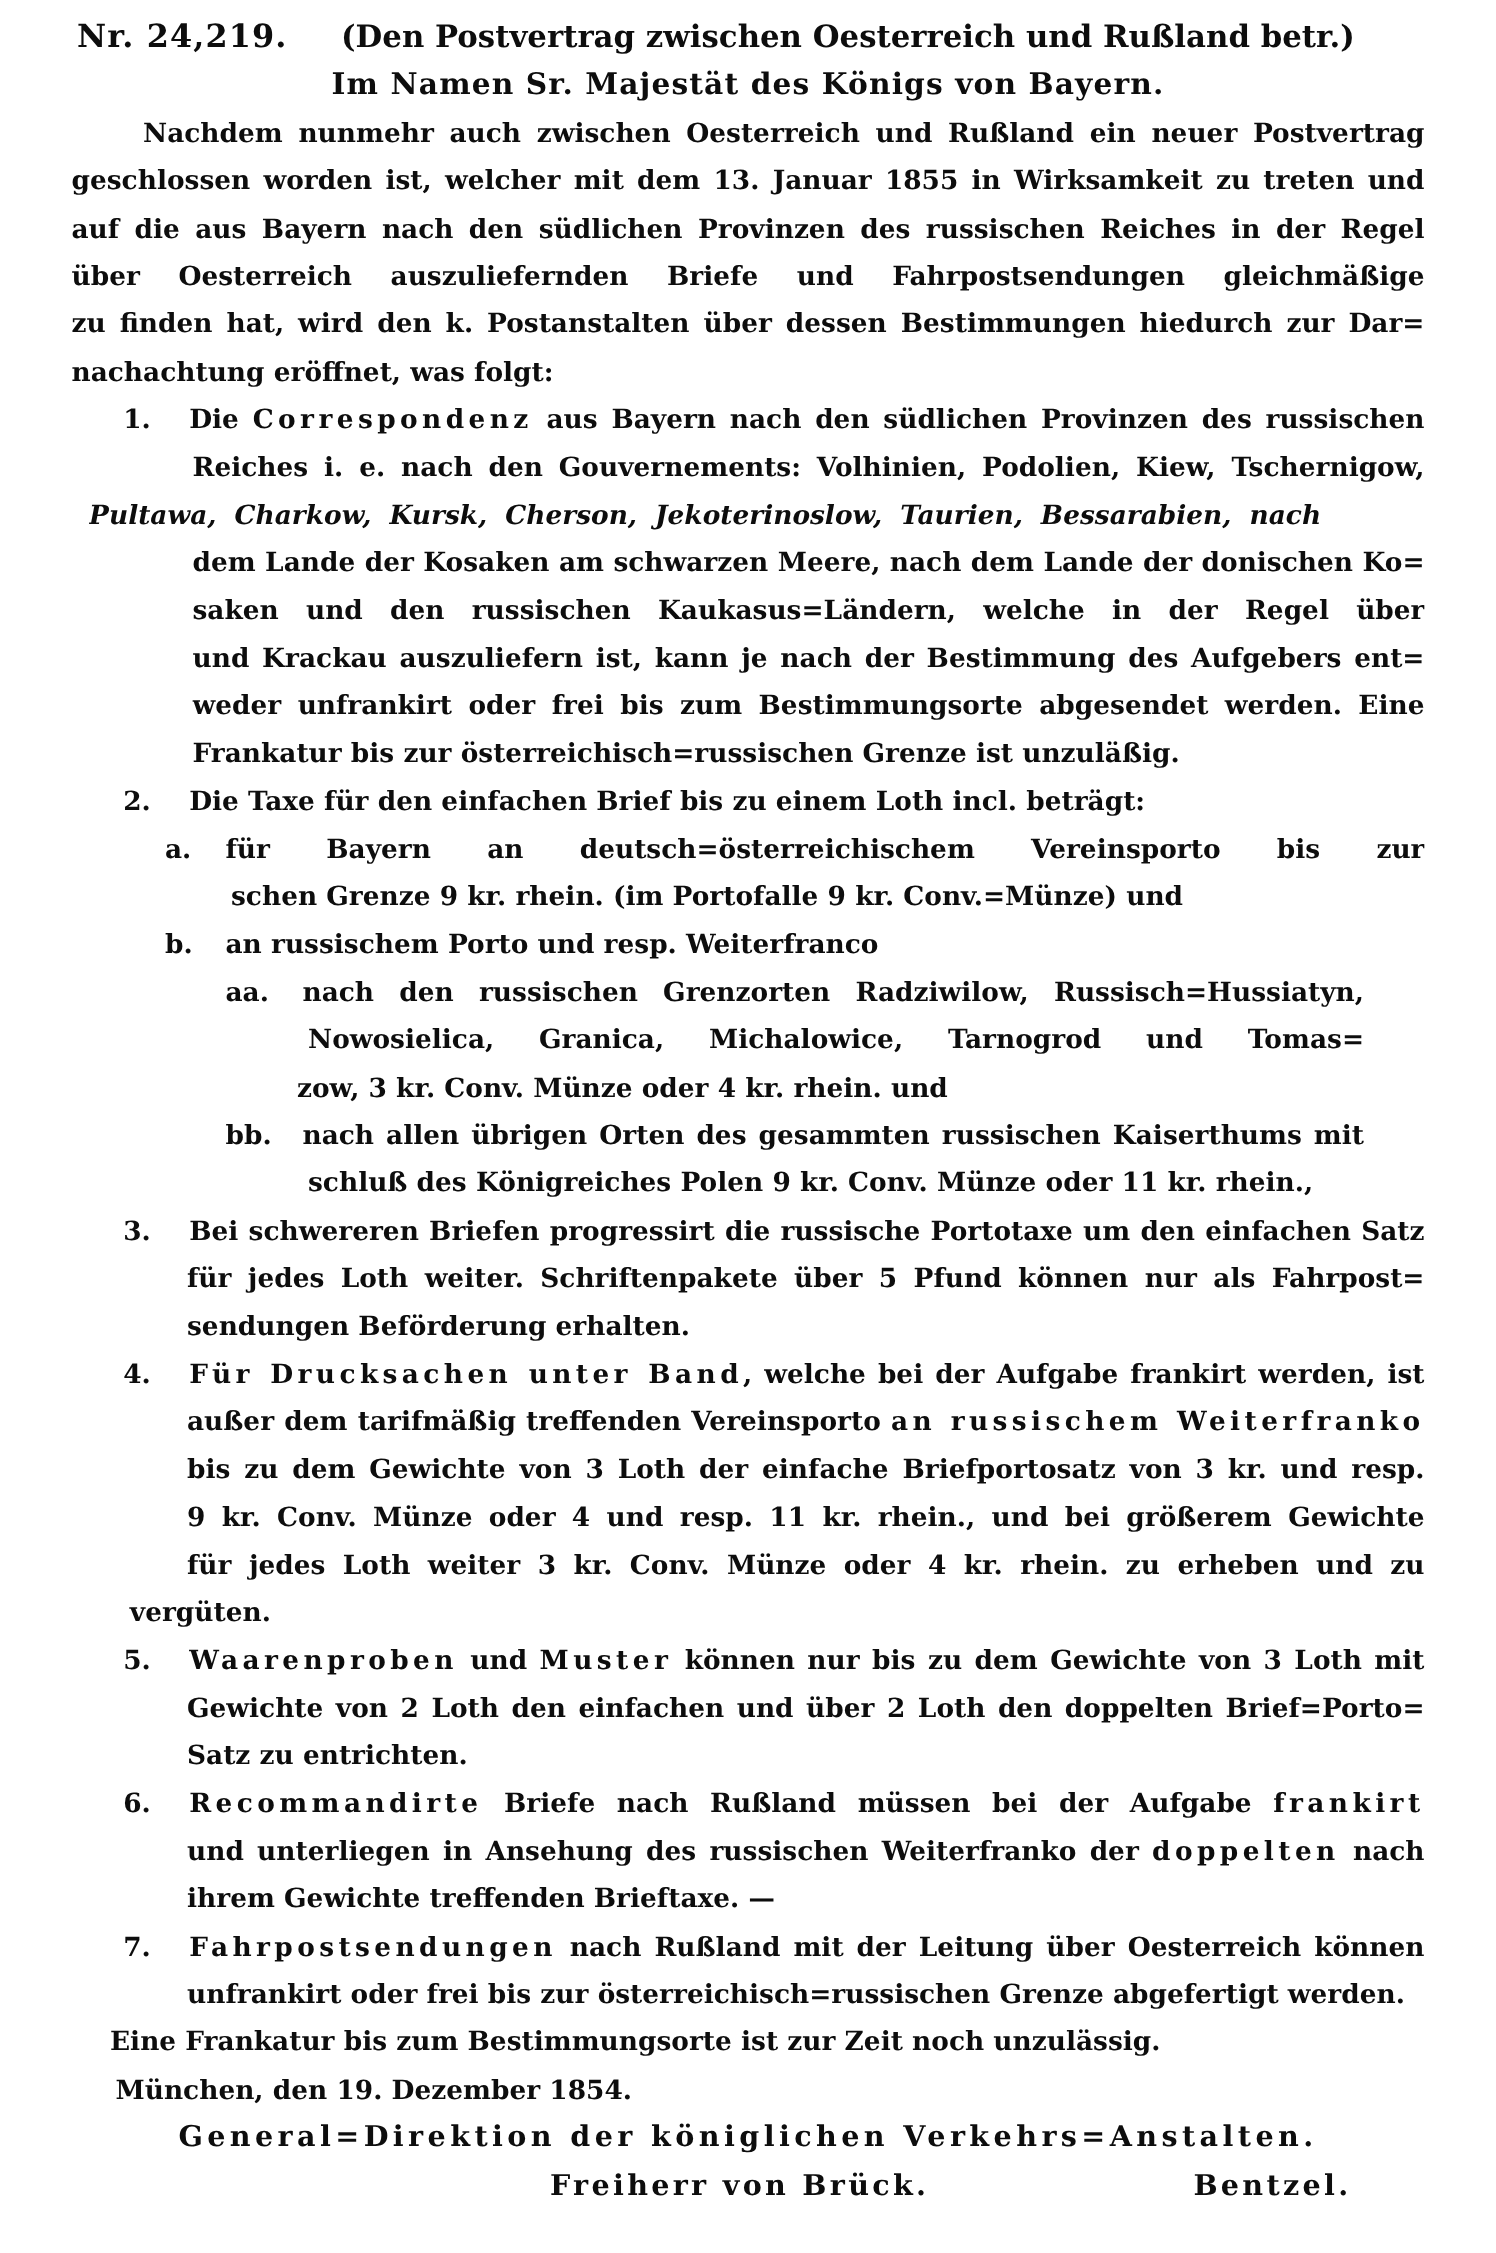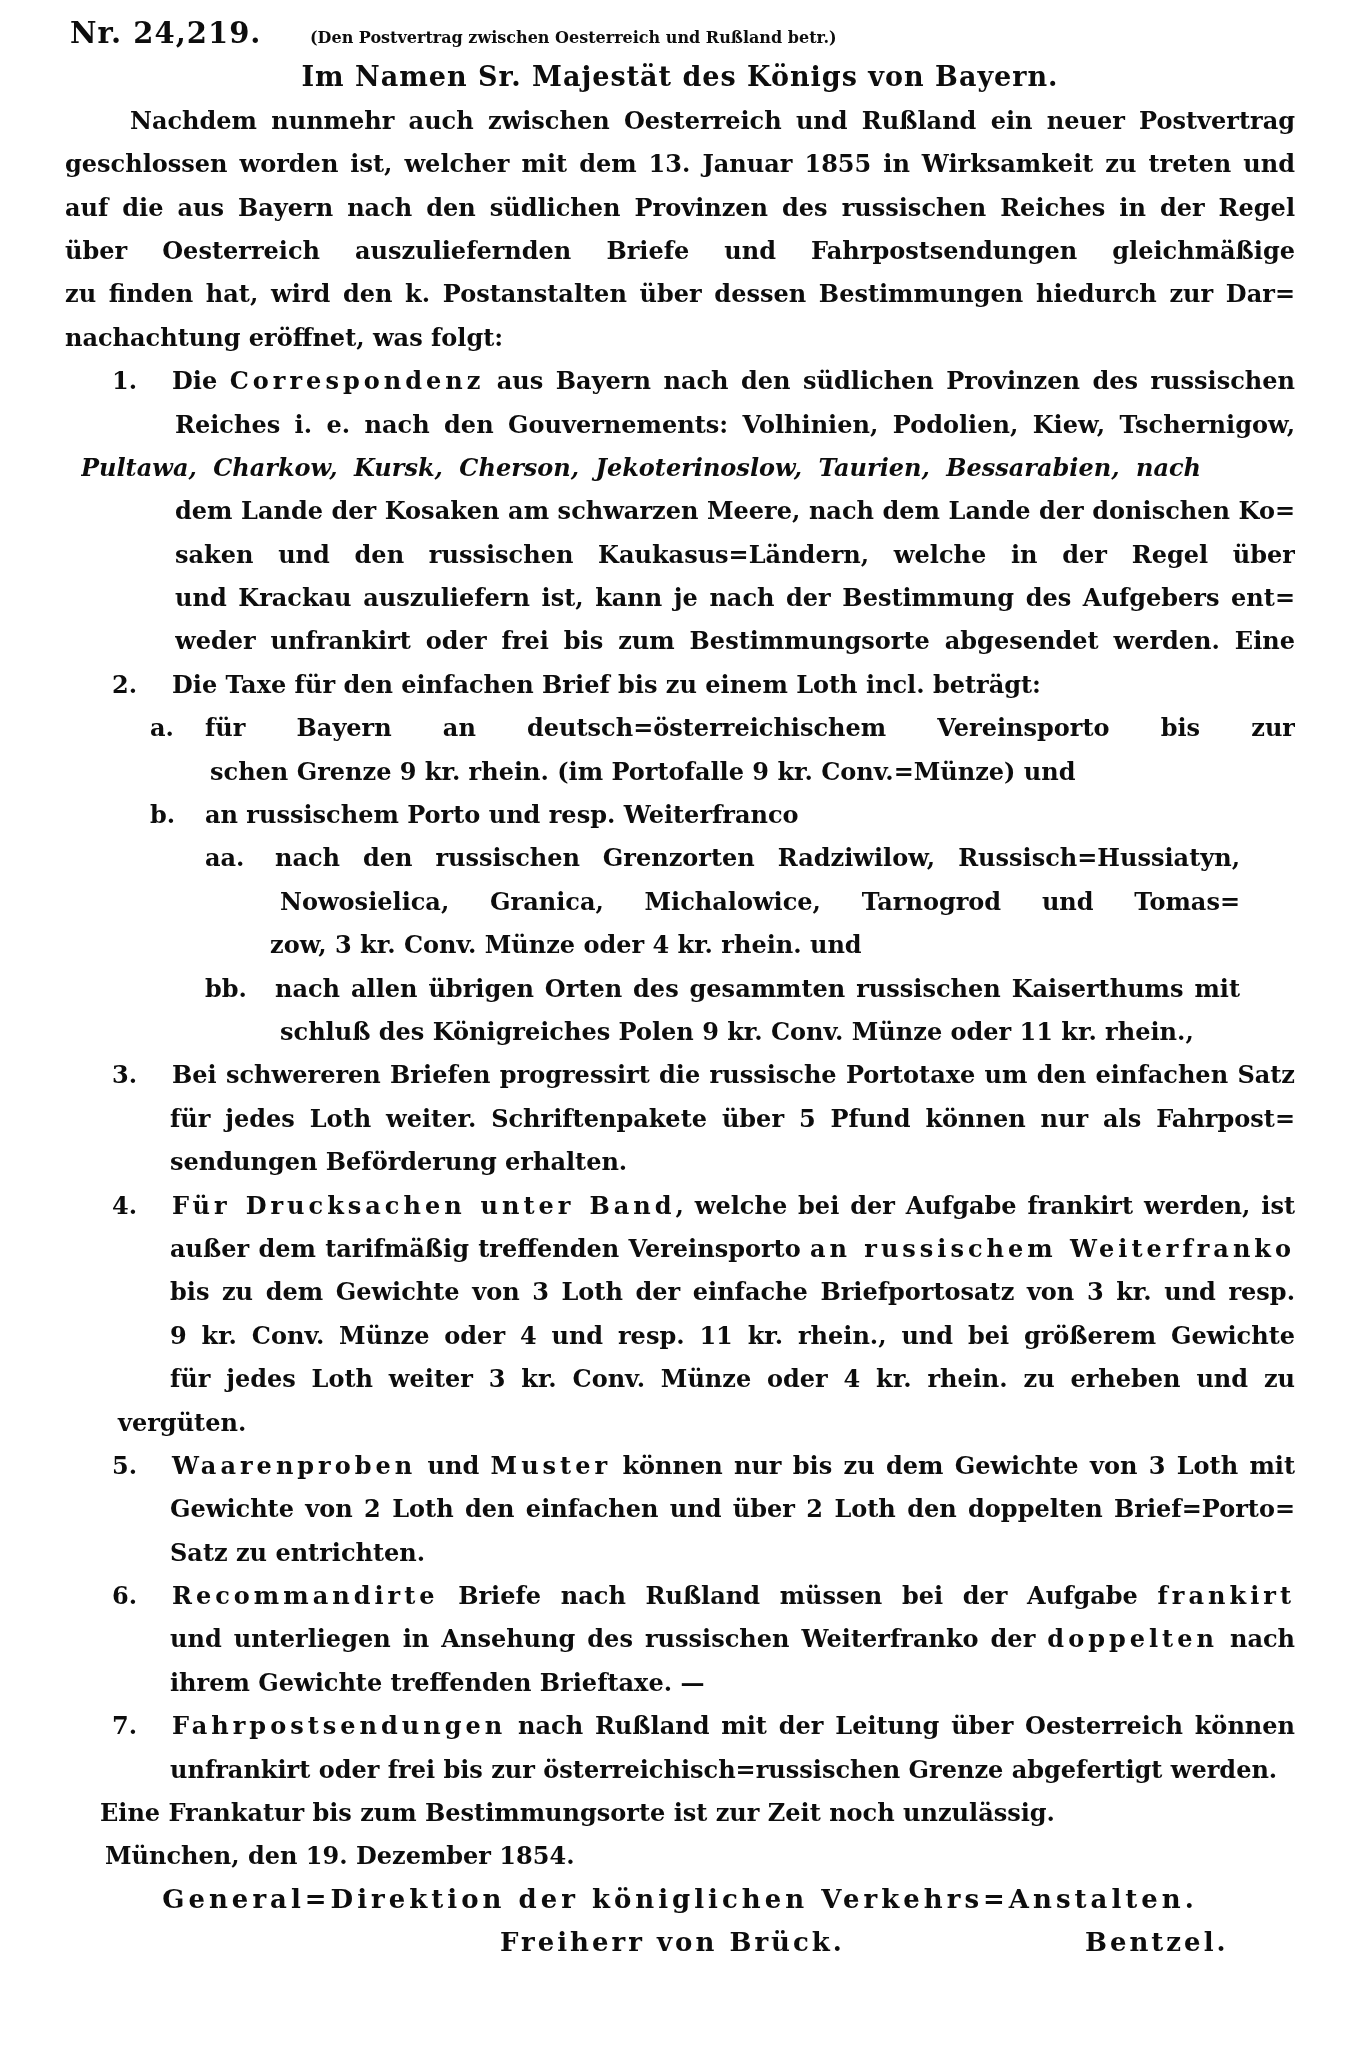--- a/index.html
+++ b/index.html
@@ -15,21 +15,21 @@
   .line {
     height: 43.4px; line-height: 43.4px;
     font-size: 24px;
     white-space: nowrap;
   }
   .line.just { white-space: normal; text-align: justify; text-align-last: justify; overflow: hidden; }
   .line.center { text-align-last: center; white-space: normal; }
   .mk { display: inline-block; }
   .sp { letter-spacing: 4px; }
   .nr { font-size: 29px; letter-spacing: 1px; }
-  .subj { font-size: 16px; }
+  .subj { font-size: 28px; }
   .proc { font-size: 27px; letter-spacing: 1px; }
   .gd { font-size: 26px; letter-spacing: 4px; }
   .sig { font-size: 26px; letter-spacing: 3px; }
   .sig-gap { margin-left: 240px; }
 </style>
 </head>
 <body>
 
 <div class="page">
   <div id="doc">
@@ -41,20 +41,21 @@
       <div class="line just" style="margin-left: 65px; width: 1230px;"><span class="">über Oesterreich auszuliefernden Briefe und Fahrpostsendungen gleichmäßige Anwendung</span></div>
       <div class="line just" style="margin-left: 65px; width: 1230px;"><span class="">zu finden hat, wird den k. Postanstalten über dessen Bestimmungen hiedurch zur Dar=</span></div>
       <div class="line" style="margin-left: 65px; width: 1230px;"><span class="">nachachtung eröffnet, was folgt:</span></div>
       <div class="line just" style="margin-left: 112px; width: 1183px;"><span class="mk" style="width: 60px;">1.</span><span class="">Die </span><span class="sp">Correspondenz</span><span class=""> aus Bayern nach den südlichen Provinzen des russischen</span></div>
       <div class="line just" style="margin-left: 175px; width: 1120px;"><span class="">Reiches i. e. nach den Gouvernements: Volhinien, Podolien, Kiew, Tschernigow,</span></div>
       <div class="line just" style="margin-left: 81px; width: 1120px; font-style: italic;"><span class="">Pultawa, Charkow, Kursk, Cherson, Jekoterinoslow, Taurien, Bessarabien, nach</span></div>
       <div class="line just" style="margin-left: 175px; width: 1120px;"><span class="">dem Lande der Kosaken am schwarzen Meere, nach dem Lande der donischen Ko=</span></div>
       <div class="line just" style="margin-left: 175px; width: 1120px;"><span class="">saken und den russischen Kaukasus=Ländern, welche in der Regel über Oesterreich</span></div>
       <div class="line just" style="margin-left: 175px; width: 1120px;"><span class="">und Krackau auszuliefern ist, kann je nach der Bestimmung des Aufgebers ent=</span></div>
       <div class="line just" style="margin-left: 175px; width: 1120px;"><span class="">weder unfrankirt oder frei bis zum Bestimmungsorte abgesendet werden. Eine</span></div>
+      <div class="line" style="margin-left: 175px; width: 1120px;"><span class="">Frankatur bis zur österreichisch=russischen Grenze ist unzuläßig.</span></div>
       <div class="line" style="margin-left: 112px; width: 1183px;"><span class="mk" style="width: 60px;">2.</span><span class="">Die Taxe für den einfachen Brief bis zu einem Loth incl. beträgt:</span></div>
       <div class="line just" style="margin-left: 150px; width: 1145px;"><span class="mk" style="width: 55px;">a.</span><span class="">für Bayern an deutsch=österreichischem Vereinsporto bis zur österreichisch=russi=</span></div>
       <div class="line" style="margin-left: 210px; width: 1085px;"><span class="">schen Grenze 9 kr. rhein. (im Portofalle 9 kr. Conv.=Münze) und</span></div>
       <div class="line" style="margin-left: 150px; width: 1145px;"><span class="mk" style="width: 55px;">b.</span><span class="">an russischem Porto und resp. Weiterfranco</span></div>
       <div class="line just" style="margin-left: 205px; width: 1035px;"><span class="mk" style="width: 70px;">aa.</span><span class="">nach den russischen Grenzorten Radziwilow, Russisch=Hussiatyn,</span></div>
       <div class="line just" style="margin-left: 280px; width: 960px;"><span class="">Nowosielica, Granica, Michalowice, Tarnogrod und Tomas=</span></div>
       <div class="line" style="margin-left: 270px; width: 1025px;"><span class="">zow, 3 kr. Conv. Münze oder 4 kr. rhein. und</span></div>
       <div class="line just" style="margin-left: 205px; width: 1035px;"><span class="mk" style="width: 70px;">bb.</span><span class="">nach allen übrigen Orten des gesammten russischen Kaiserthums mit Ein=</span></div>
       <div class="line" style="margin-left: 280px; width: 1015px;"><span class="">schluß des Königreiches Polen 9 kr. Conv. Münze oder 11 kr. rhein.,</span></div>
       <div class="line just" style="margin-left: 112px; width: 1183px;"><span class="mk" style="width: 60px;">3.</span><span class="">Bei schwereren Briefen progressirt die russische Portotaxe um den einfachen Satz</span></div>

